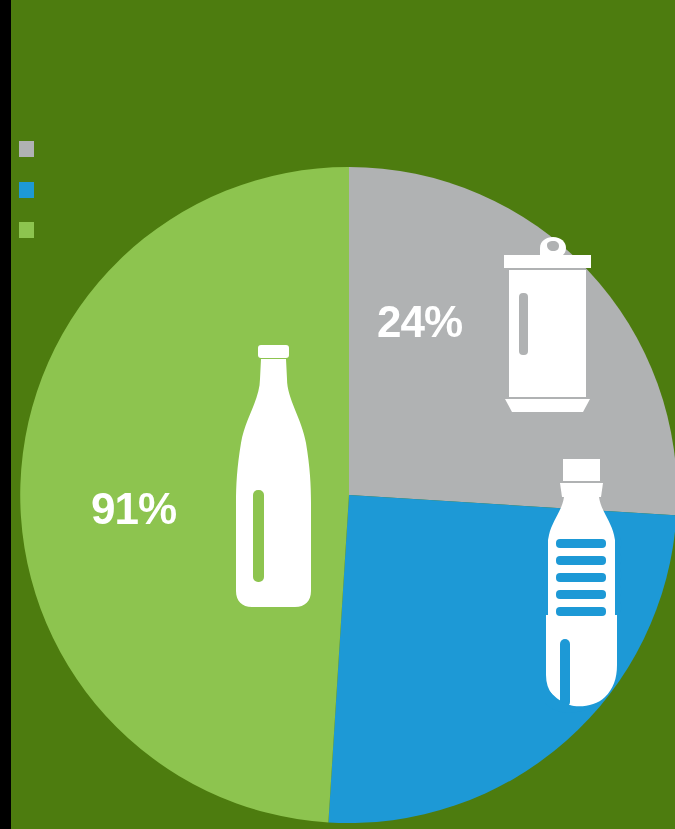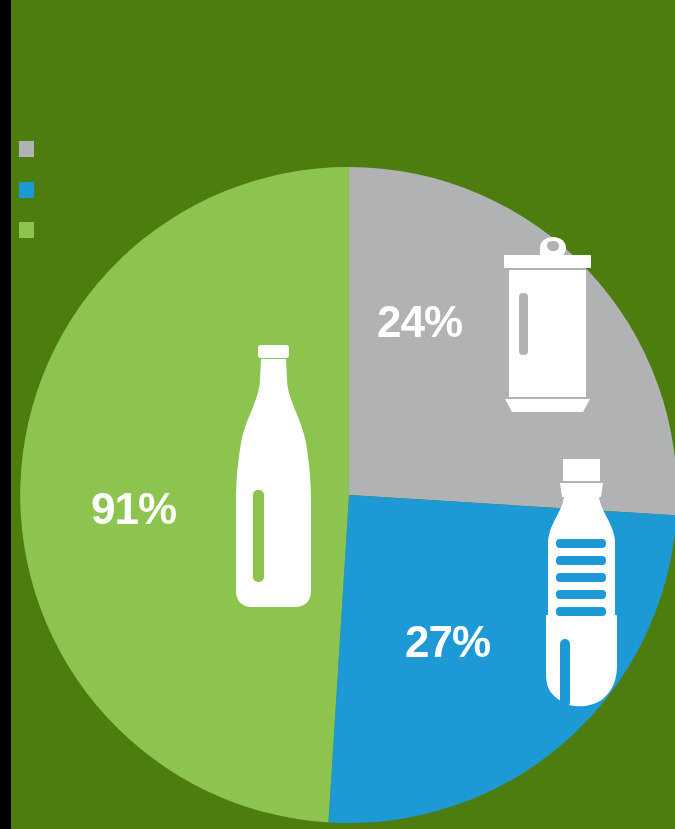--- a/index.html
+++ b/index.html
@@ -188,15 +188,14 @@
         <rect x="539" y="472" width="10" height="68" rx="5" fill="#1d99d6"></rect>
 
         <path d="M 524 518 C 534 534 552 544 572 540 C 556 548 534 548 524 536 Z" fill="#1d99d6"></path>
       </g>
 
     </svg>
   </div>
 
   <div class="pct" id="pct-gray">24%</div>
   <div class="pct" id="pct-green">91%</div>
-  <div class="pct" id="pct-blue">27%</div>
 
 </div>
 
 </body></html>

